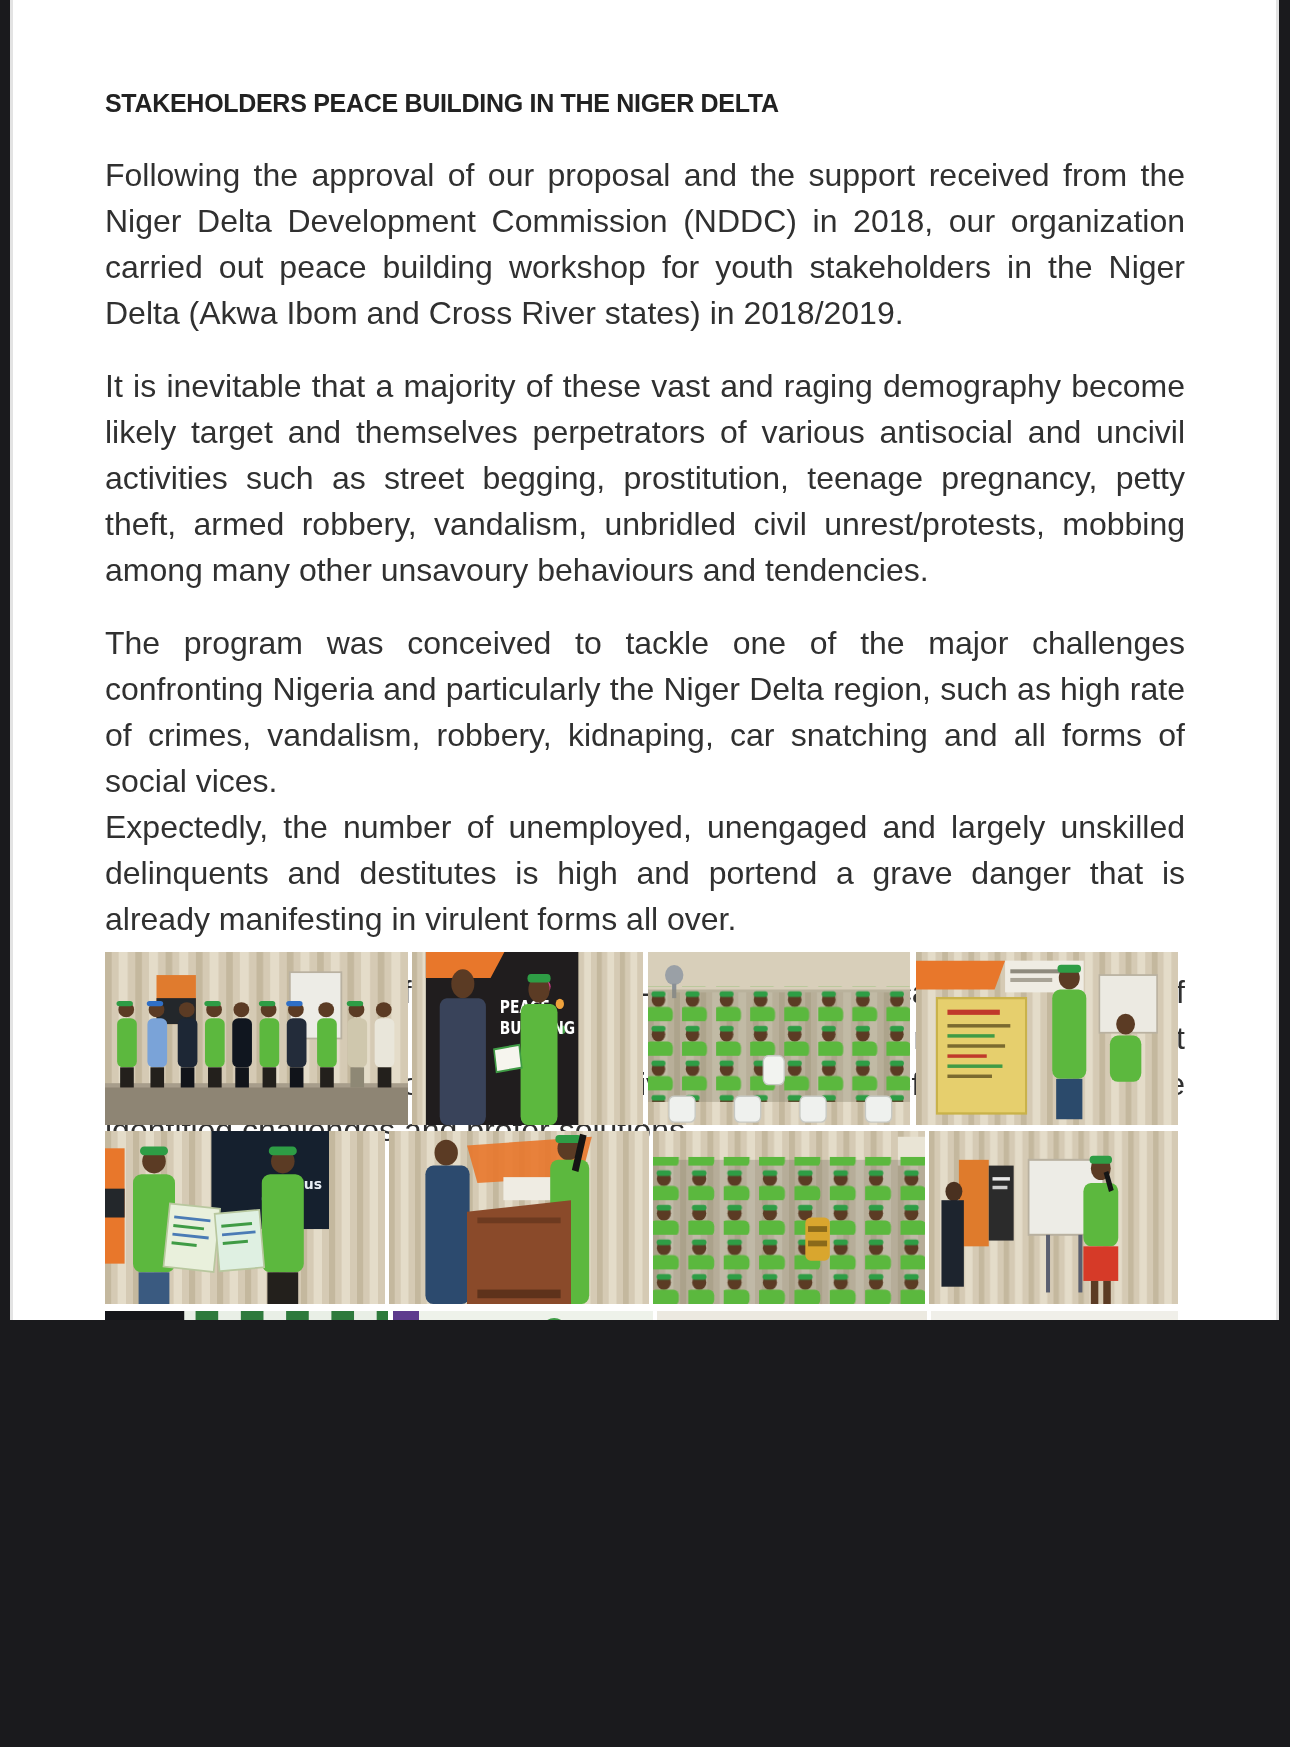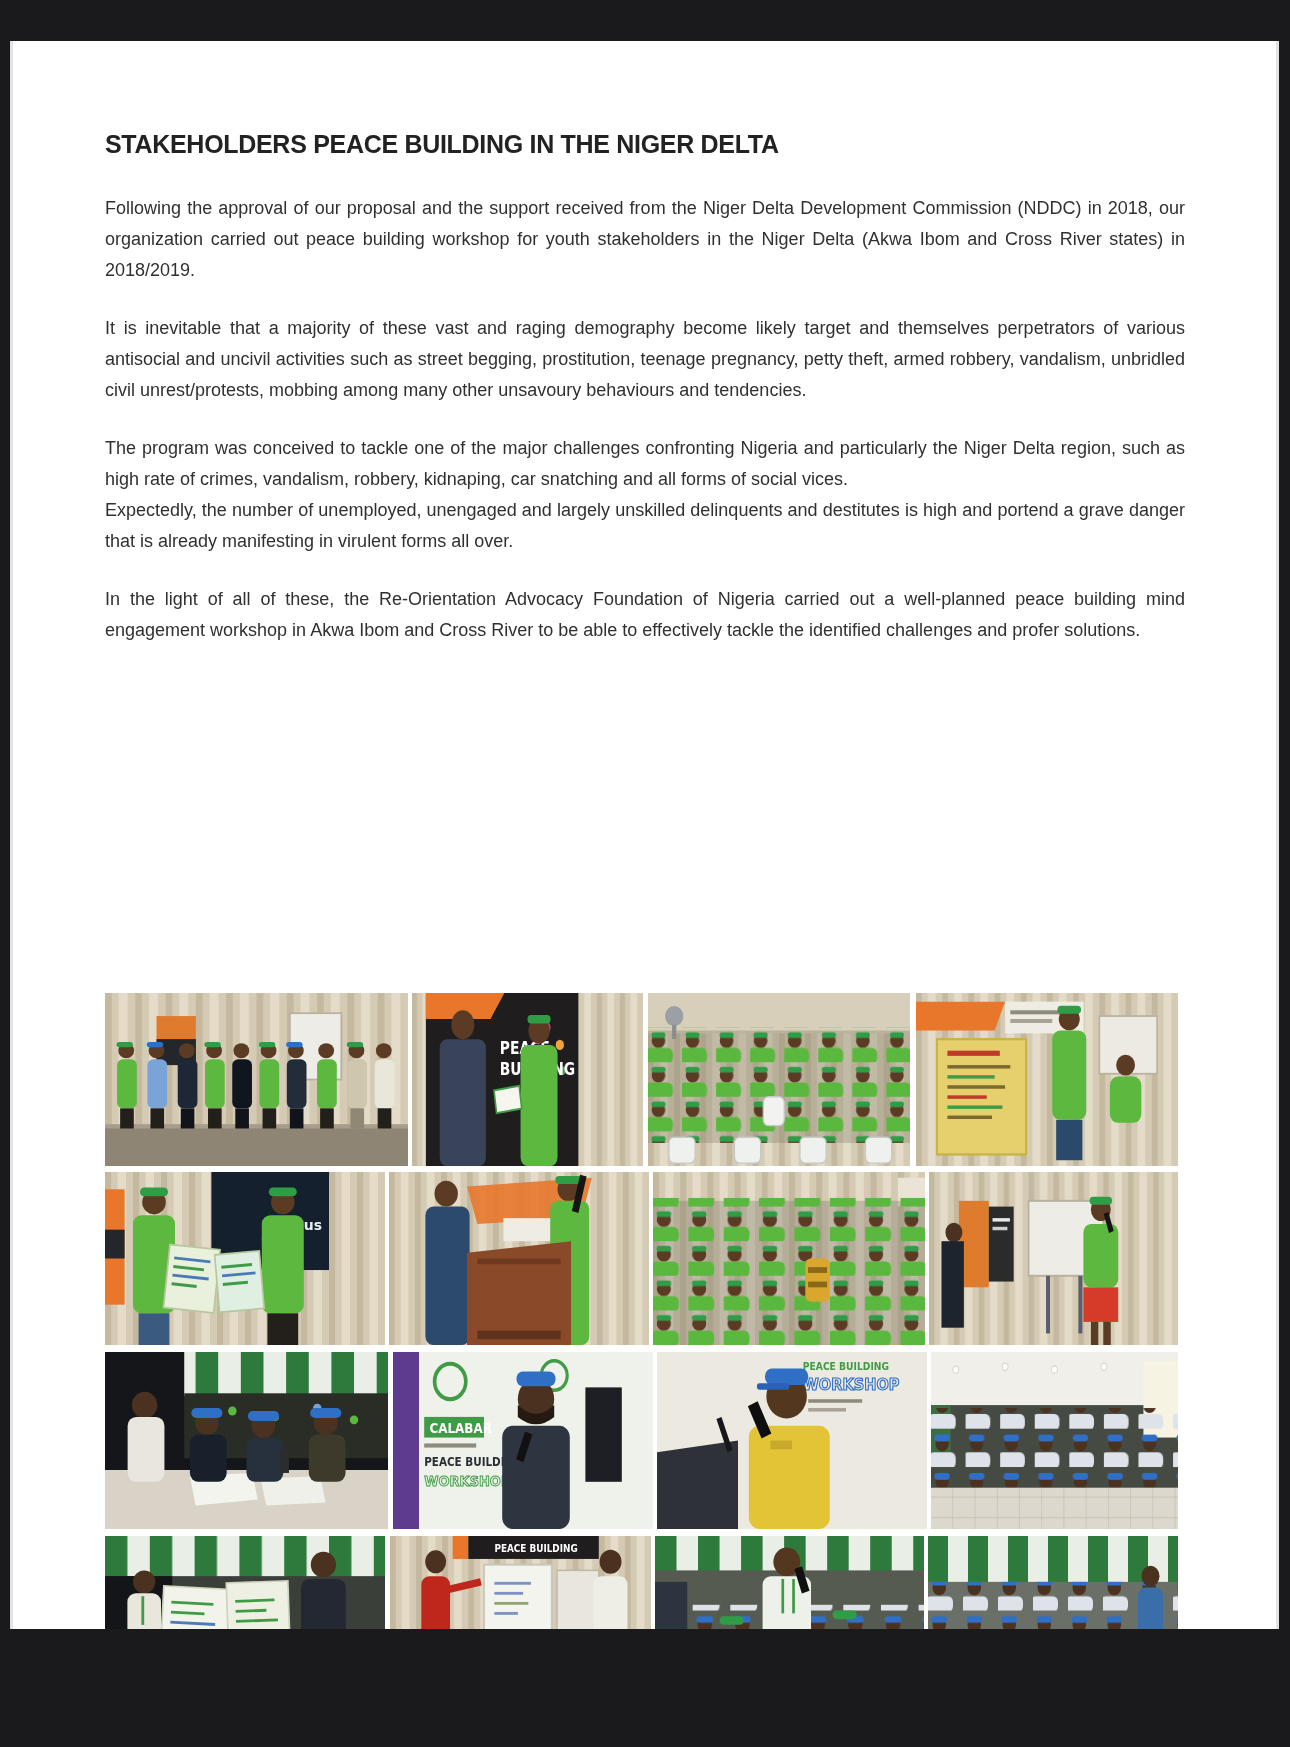--- a/index.html
+++ b/index.html
@@ -1,24 +1,24 @@
 <!DOCTYPE html>
 <html><head>
 <meta charset="utf-8">
 <style>
   html,body{margin:0;padding:0;background:#1a1a1d;}
-  .page{position:relative;width:1290px;height:1588px;background:#ffffff;overflow:hidden;
-        font-family:"Liberation Sans",sans-serif;margin-top:41px;}
+  .page{position:relative;width:1290px;height:1320px;background:#ffffff;overflow:hidden;
+        font-family:"Liberation Sans",sans-serif;}
   .edge{position:absolute;top:0;bottom:0;background:#1a1a1d;}
   .edge.left{left:0;width:10px;border-right:3px solid #e3e3e3;}
   .edge.right{right:0;width:11px;border-left:3px solid #e3e3e3;}
   .doc{position:absolute;left:105px;top:88px;width:1080px;color:#303030;}
   .doc h1{margin:0 0 34px 0;font-size:25px;line-height:30px;letter-spacing:-0.3px;
           font-weight:bold;color:#222;}
-  .doc p{margin:0;font-size:18px;line-height:31px;text-align:justify;}
+  .doc p{margin:0;font-size:32px;line-height:46px;text-align:justify;}
   .block{margin-bottom:27px;}
   
   .collage{position:absolute;left:105px;top:952px;width:1073px;height:715px;}
   .photo{position:absolute;margin:0;padding:0;overflow:hidden;background:#d5cab4;}
   .photo svg{display:block;width:100%;height:100%;}
   svg text{font-family:"DejaVu Sans",sans-serif;}
   .defs{position:absolute;width:0;height:0;}
   
   .r1{top:0;height:173px;}   .r2{top:179px;height:173px;}
   .r3{top:359px;height:177px;}.r4{top:543px;height:172px;}

